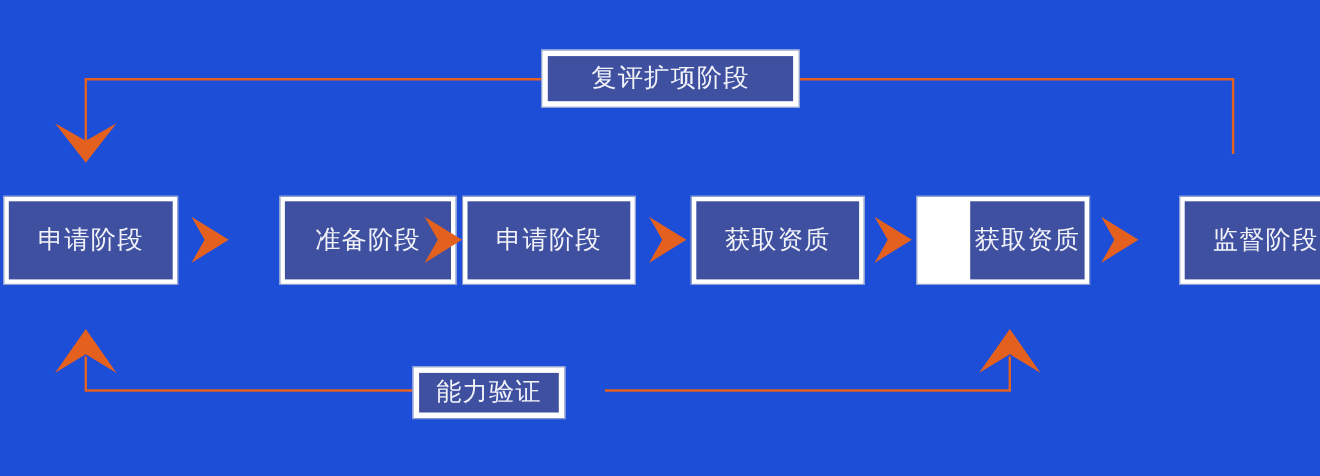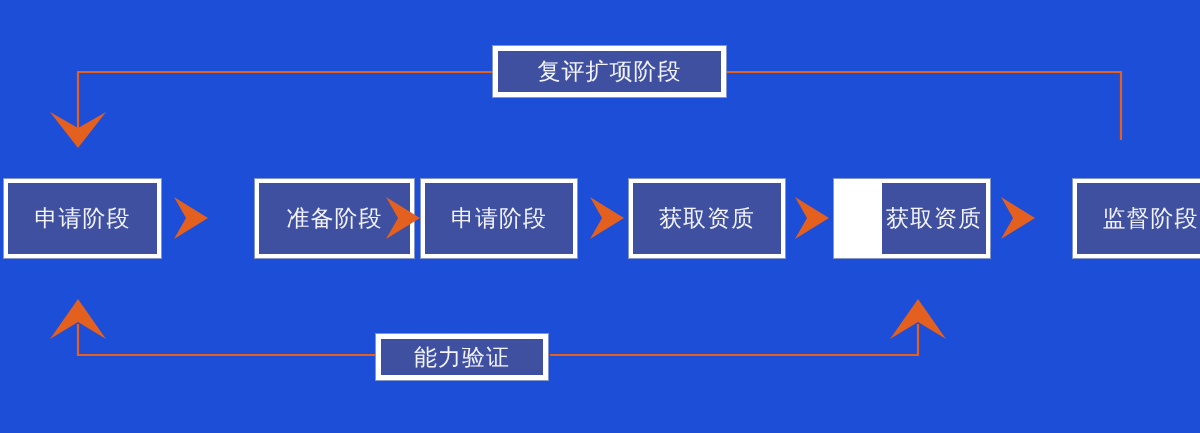--- a/index.html
+++ b/index.html
@@ -166,19 +166,19 @@
       <path d="M 2 2 L 36 23 L 2 44 L 14 23 Z" fill="#e4601f"></path>
     </svg>
   </div>
 
   <div class="stage-box" style="left:1040px; top:178px; width:157px; height:81px;margin-left:32px;">
     <div class="inner">
       <span class="stage-label">监督阶段</span>
     </div>
   </div>
 
-  <div class="aux-box" id="box-bottom" style="left:375px; top:333px; width:174px; height:48px;">
+  <div class="aux-box" id="box-bottom" style="left:375px; top:333px; width:139px; height:48px;">
     <div class="inner">
       <span class="stage-label">能力验证</span>
     </div>
   </div>
 
 </div>
 
 </body></html>

